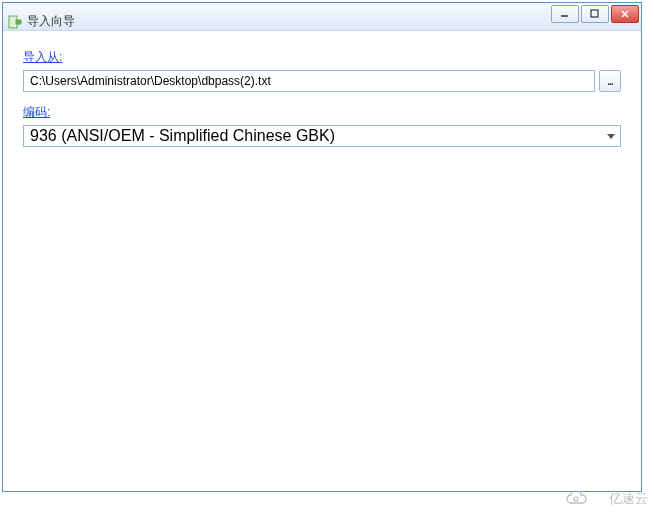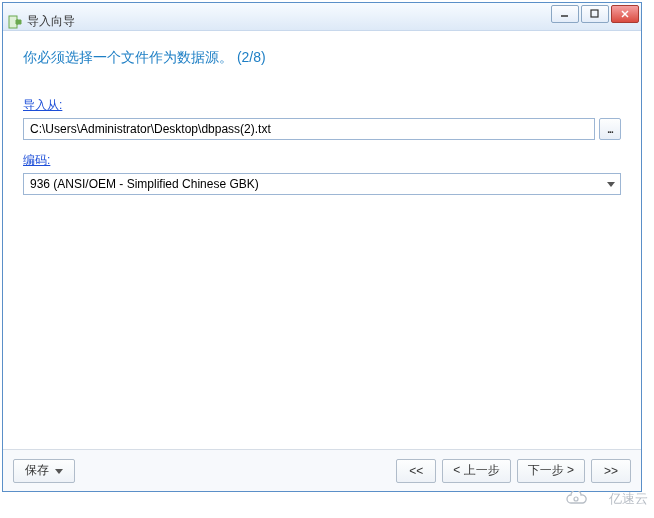--- a/index.html
+++ b/index.html
@@ -113,21 +113,21 @@
     }
     .select-wrap {
       position: relative;
       width: 100%;
     }
     .select-display {
       width: 100%;
       height: 22px;
       border: 1px solid #9db6d4;
       padding: 2px 20px 2px 6px;
-      font-size: 12px;
+      font-size: 16px;
       background: #fff;
       display: flex;
       align-items: center;
       cursor: pointer;
     }
     .select-arrow {
       position: absolute;
       right: 6px;
       top: 50%;
       transform: translateY(-50%);
@@ -216,21 +216,20 @@
       <div class="wc-btn close">
         <svg width="10" height="10" viewBox="0 0 10 10">
             <line x1="2" y1="2" x2="8" y2="8" stroke="#fff" stroke-width="1.5"></line>
             <line x1="8" y1="2" x2="2" y2="8" stroke="#fff" stroke-width="1.5"></line>
           </svg>
       </div>
     </div>
   </div>
 
   <div class="content">
-    <div class="wizard-title">你必须选择一个文件作为数据源。 (2/8)</div>
 
     <div>
       <span class="field-label">导入从:</span>
       <div class="field-row">
         <input type="text" class="text-input" value="C:\Users\Administrator\Desktop\dbpass(2).txt" style="">
         <button class="browse-btn">...</button>
       </div>
     </div>
 
     <div>
@@ -241,38 +240,20 @@
         </div>
         <span class="select-arrow">
           <svg width="8" height="6" viewBox="0 0 8 6">
               <path d="M0 0 L8 0 L4 5 Z" fill="#555"></path>
             </svg>
         </span>
       </div>
     </div>
   </div>
 
-  <div class="footer">
-    <div class="save-btn-wrap">
-      <button class="footer-btn">
-        <span>保存</span>
-        <span class="arrow-down">
-          <svg width="8" height="6" viewBox="0 0 8 6">
-              <path d="M0 0 L8 0 L4 5 Z" fill="#555"></path>
-            </svg>
-        </span>
-      </button>
-    </div>
-    <div class="footer-nav">
-      <button class="footer-btn small">&lt;&lt;</button>
-      <button class="footer-btn">&lt; 上一步</button>
-      <button class="footer-btn">下一步 &gt;</button>
-      <button class="footer-btn small">&gt;&gt;</button>
-    </div>
-  </div>
 
 </div>
 
 <div class="watermark">
   <span class="watermark-icon">
     <svg width="24" height="16" viewBox="0 0 24 16">
       <path d="M6 12 a4 4 0 1 1 0-8 a5 5 0 0 1 10 0 a3.5 3.5 0 1 1 2 8 H6 Z" fill="none" stroke="#b8bec6" stroke-width="1.3"></path>
       <circle cx="11" cy="8" r="2" fill="none" stroke="#b8bec6" stroke-width="1.2"></circle>
     </svg>
   </span>

